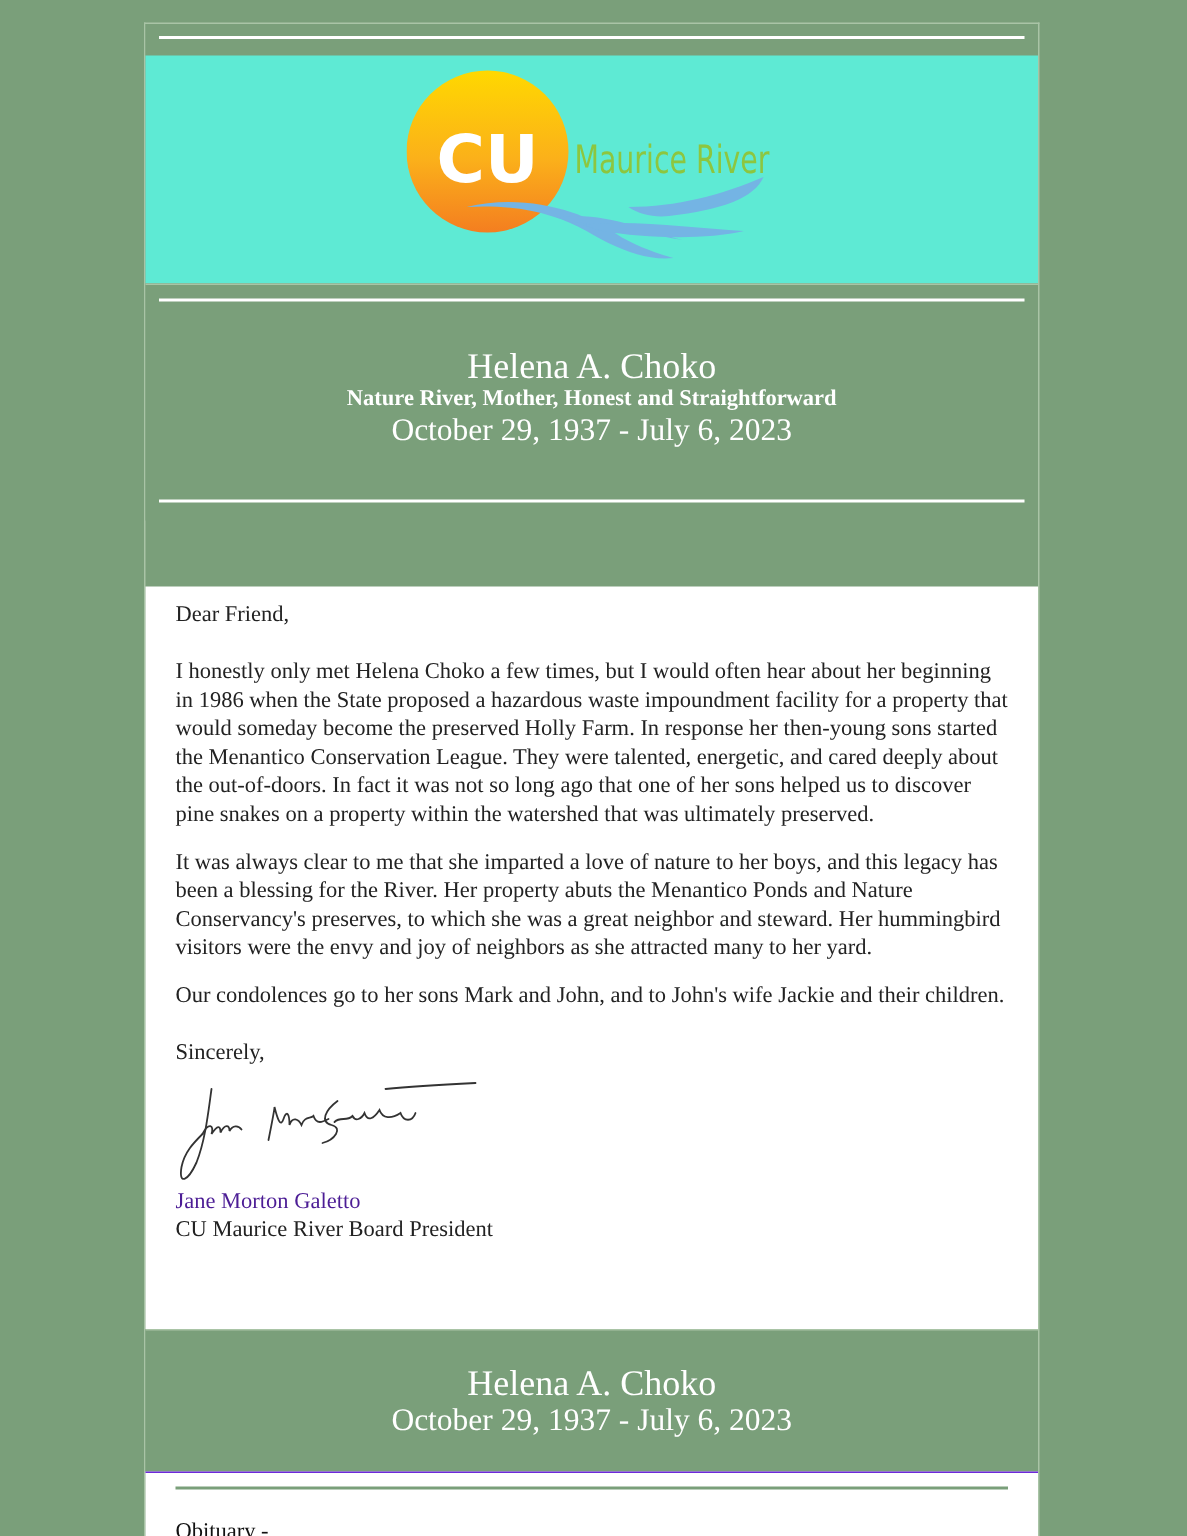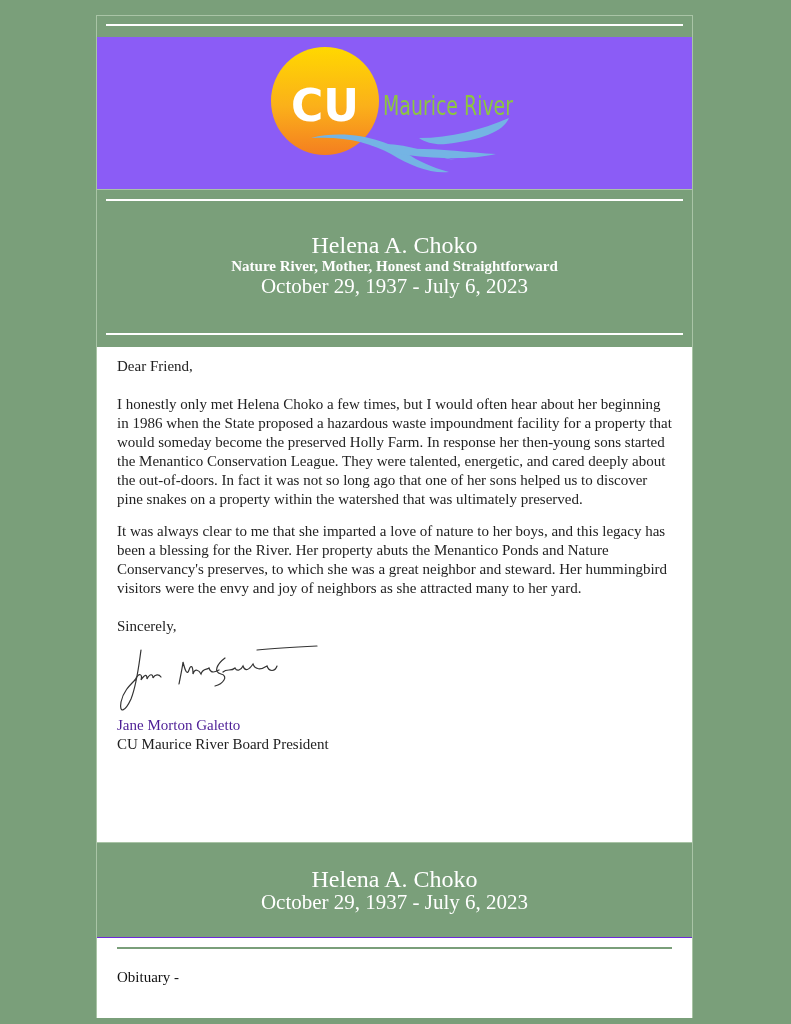--- a/index.html
+++ b/index.html
@@ -30,21 +30,21 @@
       position: relative;
     }
     .rule-white {
       position: absolute;
       left: 9px;
       right: 9px;
       height: 2px;
       background: #ffffff;
     }
     .logo-section {
-      background: #8b5cf6;
+      background: #5eead4;
       height: 152px;
       position: relative;
     }
     .logo {
       position: absolute;
       left: 174px;
       top: 9px;
       width: 250px;
       height: 140px;
     }
@@ -79,20 +79,21 @@
     }
     .letter {
       background: #ffffff;
       padding: 10px 20px 10px 20px;
       color: #222222;
       font-size: 15px;
       line-height: 19px;
       height: 495px;
       box-sizing: border-box;
       position: relative;
+      margin-top: 44px;
     }
     .letter p {
       margin: 0;
     }
     .greet { margin-bottom: 19px !important; }
     .para { margin-bottom: 13px !important; }
     .sincerely { margin-top: 19px !important; }
     .signature {
       margin-top: 8px;
       width: 210px;
@@ -175,20 +176,21 @@
       <div class="h-tag">Nature River, Mother, Honest and Straightforward</div>
       <div class="h-dates">October 29, 1937 - July 6, 2023</div>
     </div>
     <div class="rule-white" style="top:143px;"></div>
   </div>
 
   <div class="letter">
     <p class="greet">Dear Friend,</p>
     <p class="para">I honestly only met Helena Choko a few times, but I would often hear about her beginning in 1986 when the State proposed a hazardous waste impoundment facility for a property that would someday become the preserved Holly Farm. In response her then-young sons started the Menantico Conservation League. They were talented, energetic, and cared deeply about the out-of-doors. In fact it was not so long ago that one of her sons helped us to discover pine snakes on a property within the watershed that was ultimately preserved.</p>
     <p class="para">It was always clear to me that she imparted a love of nature to her boys, and this legacy has been a blessing for the River. Her property abuts the Menantico Ponds and Nature Conservancy's preserves, to which she was a great neighbor and steward. Her hummingbird visitors were the envy and joy of neighbors as she attracted many to her yard.</p>
+    <p class="para">Our condolences go to her sons Mark and John, and to John's wife Jackie and their children.</p>
     <p class="sincerely">Sincerely,</p>
     <div class="signature">
       <svg width="210" height="72" viewBox="0 0 210 72" fill="none" stroke="#333" stroke-width="1.2" stroke-linecap="round">
         <path d="M24 6 C 22 20, 20 40, 14 55 C 8 68, 2 70, 4 58 C 6 48, 12 42, 18 36"></path>
         <path d="M18 36 C 22 28, 26 30, 24 36 C 28 30, 30 30, 30 35 C 33 29, 36 30, 36 34 C 38 30, 42 30, 44 33"></path>
         <path d="M62 40 C 64 30, 66 20, 66 18 C 68 26, 70 32, 72 26 C 74 20, 76 22, 76 30 C 78 24, 82 26, 84 30 C 86 24, 90 26, 92 24 C 94 30, 98 28, 102 26"></path>
         <path d="M108 14 C 100 20, 96 28, 104 30 C 112 32, 106 40, 98 42"></path>
         <path d="M106 28 C 110 24, 114 28, 118 24 C 120 28, 124 26, 126 22 C 128 28, 132 26, 136 20 C 138 26, 144 26, 150 22 C 152 28, 158 28, 160 22"></path>
         <path d="M140 6 C 160 4, 180 3, 200 2"></path>
       </svg>

